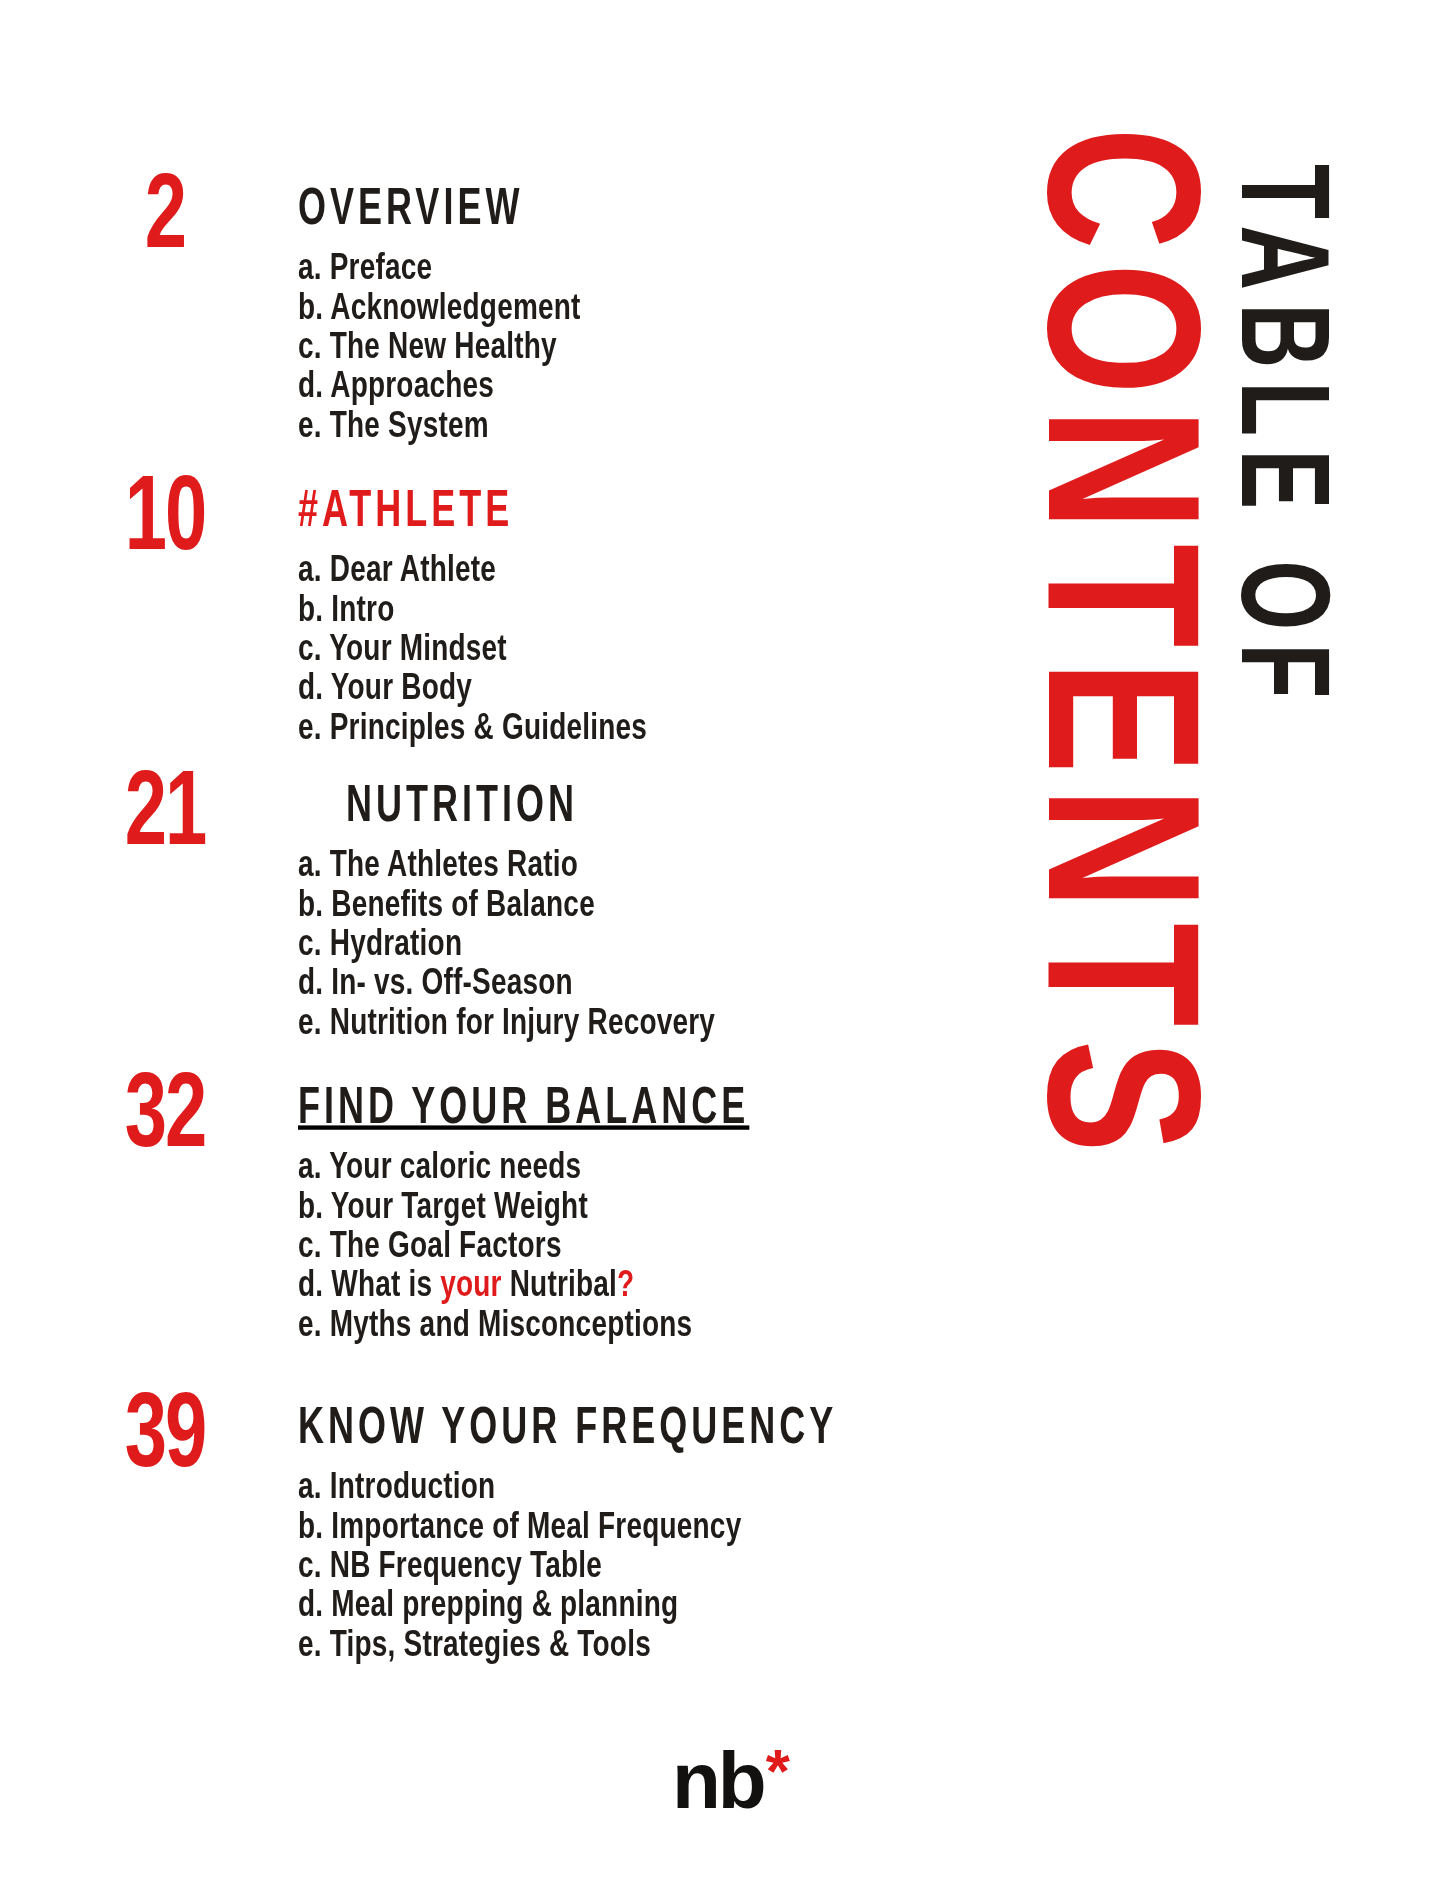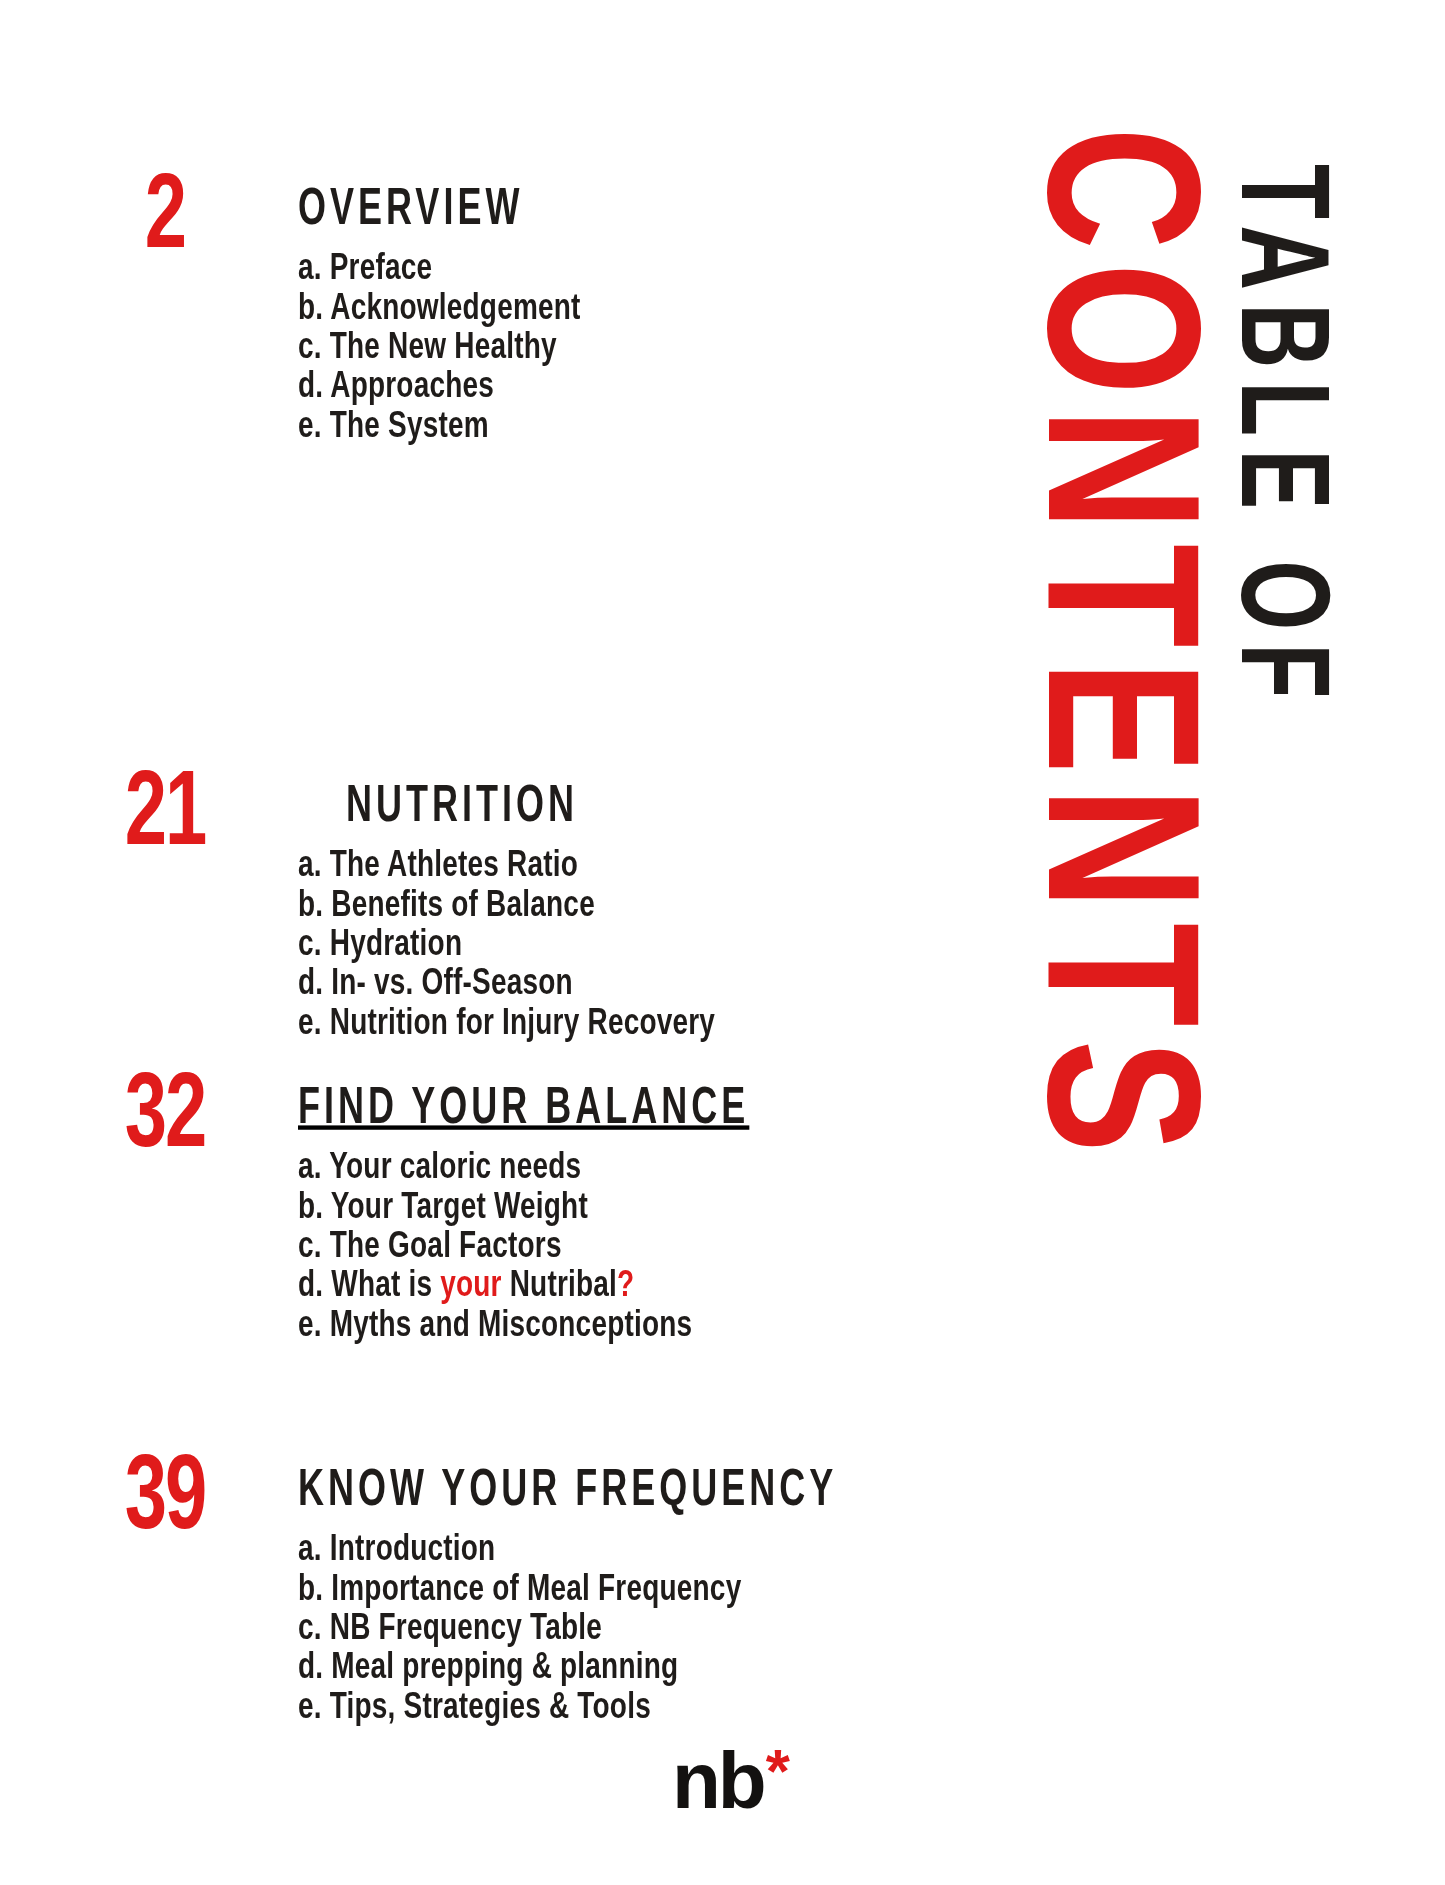--- a/index.html
+++ b/index.html
@@ -9,21 +9,21 @@
     height: 1885px;
     background: var(--background, #ffffff);
     font-family: "Liberation Sans", sans-serif;
     overflow: hidden;
   }
   .sec { position: absolute; left: 0; width: 100%; }
   .s1 { top: 180px; }
   .s2 { top: 482px; }
   .s3 { top: 777px; padding-left: 48px; }
   .s4 { top: 1079px; text-decoration: underline; }
-  .s5 { top: 1461px; }
+  .s5 { top: 1399px; }
   .num {
     position: absolute; left: 93px; top: -21px; width: 144px;
     text-align: center;
     font-weight: bold; font-size: 76px; line-height: 76px;
     letter-spacing: -2px;
     color: var(--red, #e01b1b);
     transform: scaleY(1.38); transform-origin: center top;
   }
   .title {
     margin: 0 0 0 298px;
@@ -89,20 +89,31 @@
     <h2 class="title">OVERVIEW</h2>
     <ul class="items">
       <li>a. Preface</li>
       <li>b. Acknowledgement</li>
       <li>c. The New Healthy</li>
       <li>d. Approaches</li>
       <li>e. The System</li>
     </ul>
   </section>
 
+  <section class="sec s2">
+    <div class="num">10</div>
+    <h2 class="title red">#ATHLETE</h2>
+    <ul class="items">
+      <li>a. Dear Athlete</li>
+      <li>b. Intro</li>
+      <li>c. Your Mindset</li>
+      <li>d. Your Body</li>
+      <li>e. Principles &amp; Guidelines</li>
+    </ul>
+  </section>
 
   <section class="sec s3">
     <div class="num">21</div>
     <h2 class="title">NUTRITION</h2>
     <ul class="items">
       <li>a. The Athletes Ratio</li>
       <li>b. Benefits of Balance</li>
       <li>c. Hydration</li>
       <li>d. In- vs. Off-Season</li>
       <li>e. Nutrition for Injury Recovery</li>

